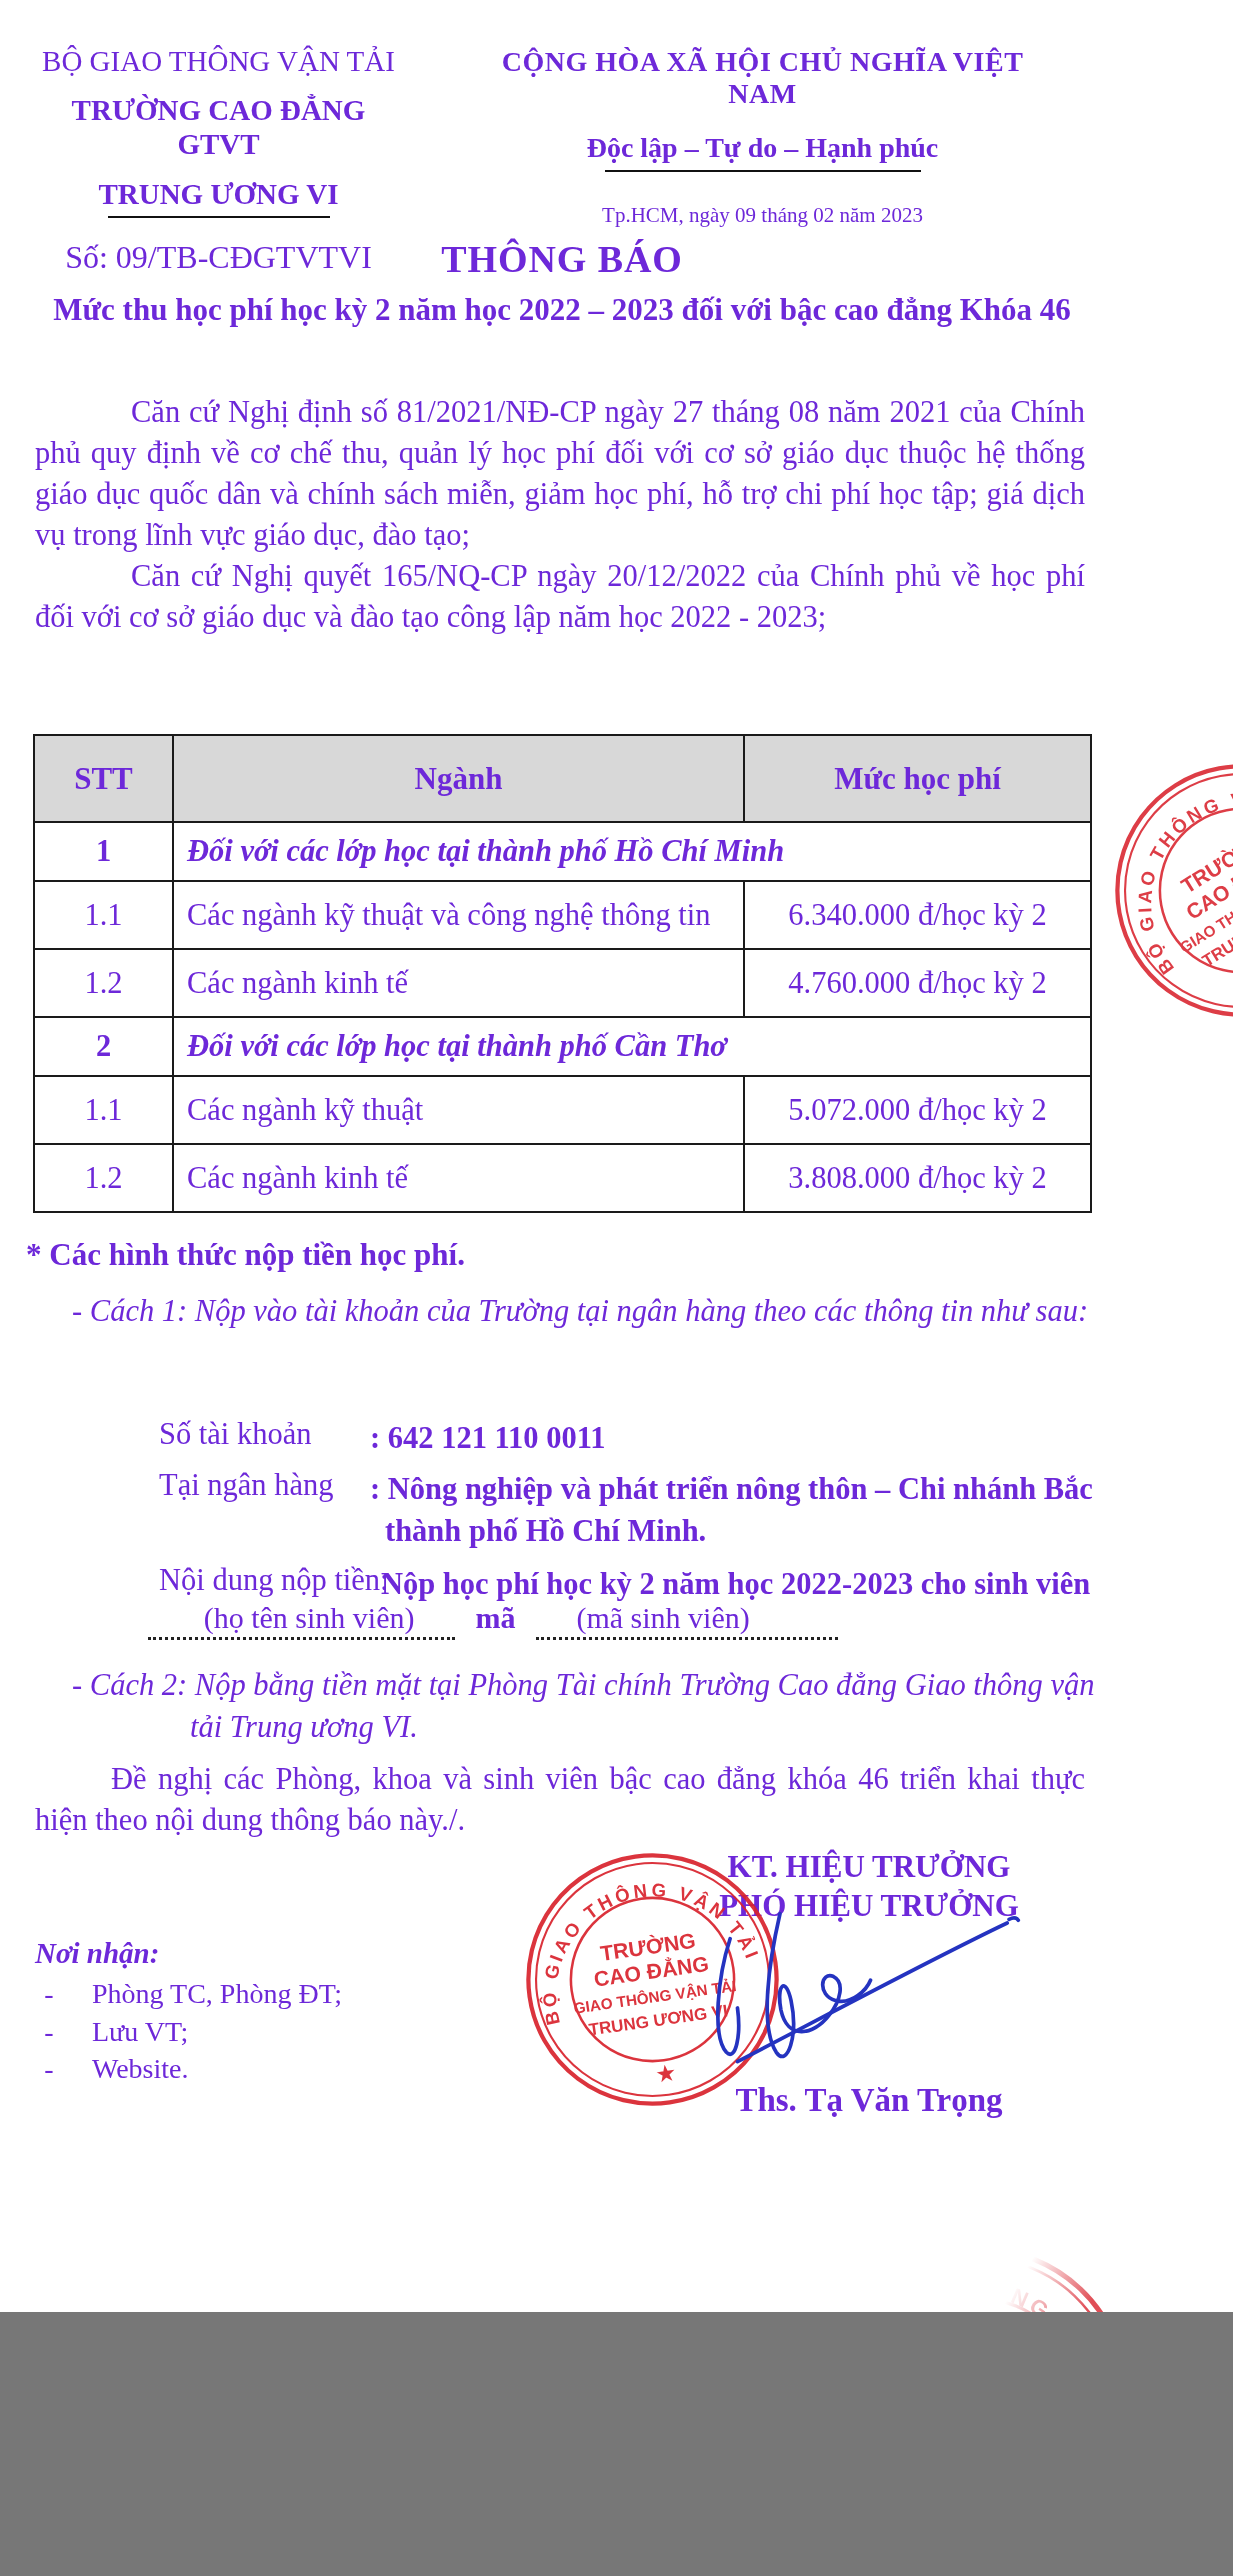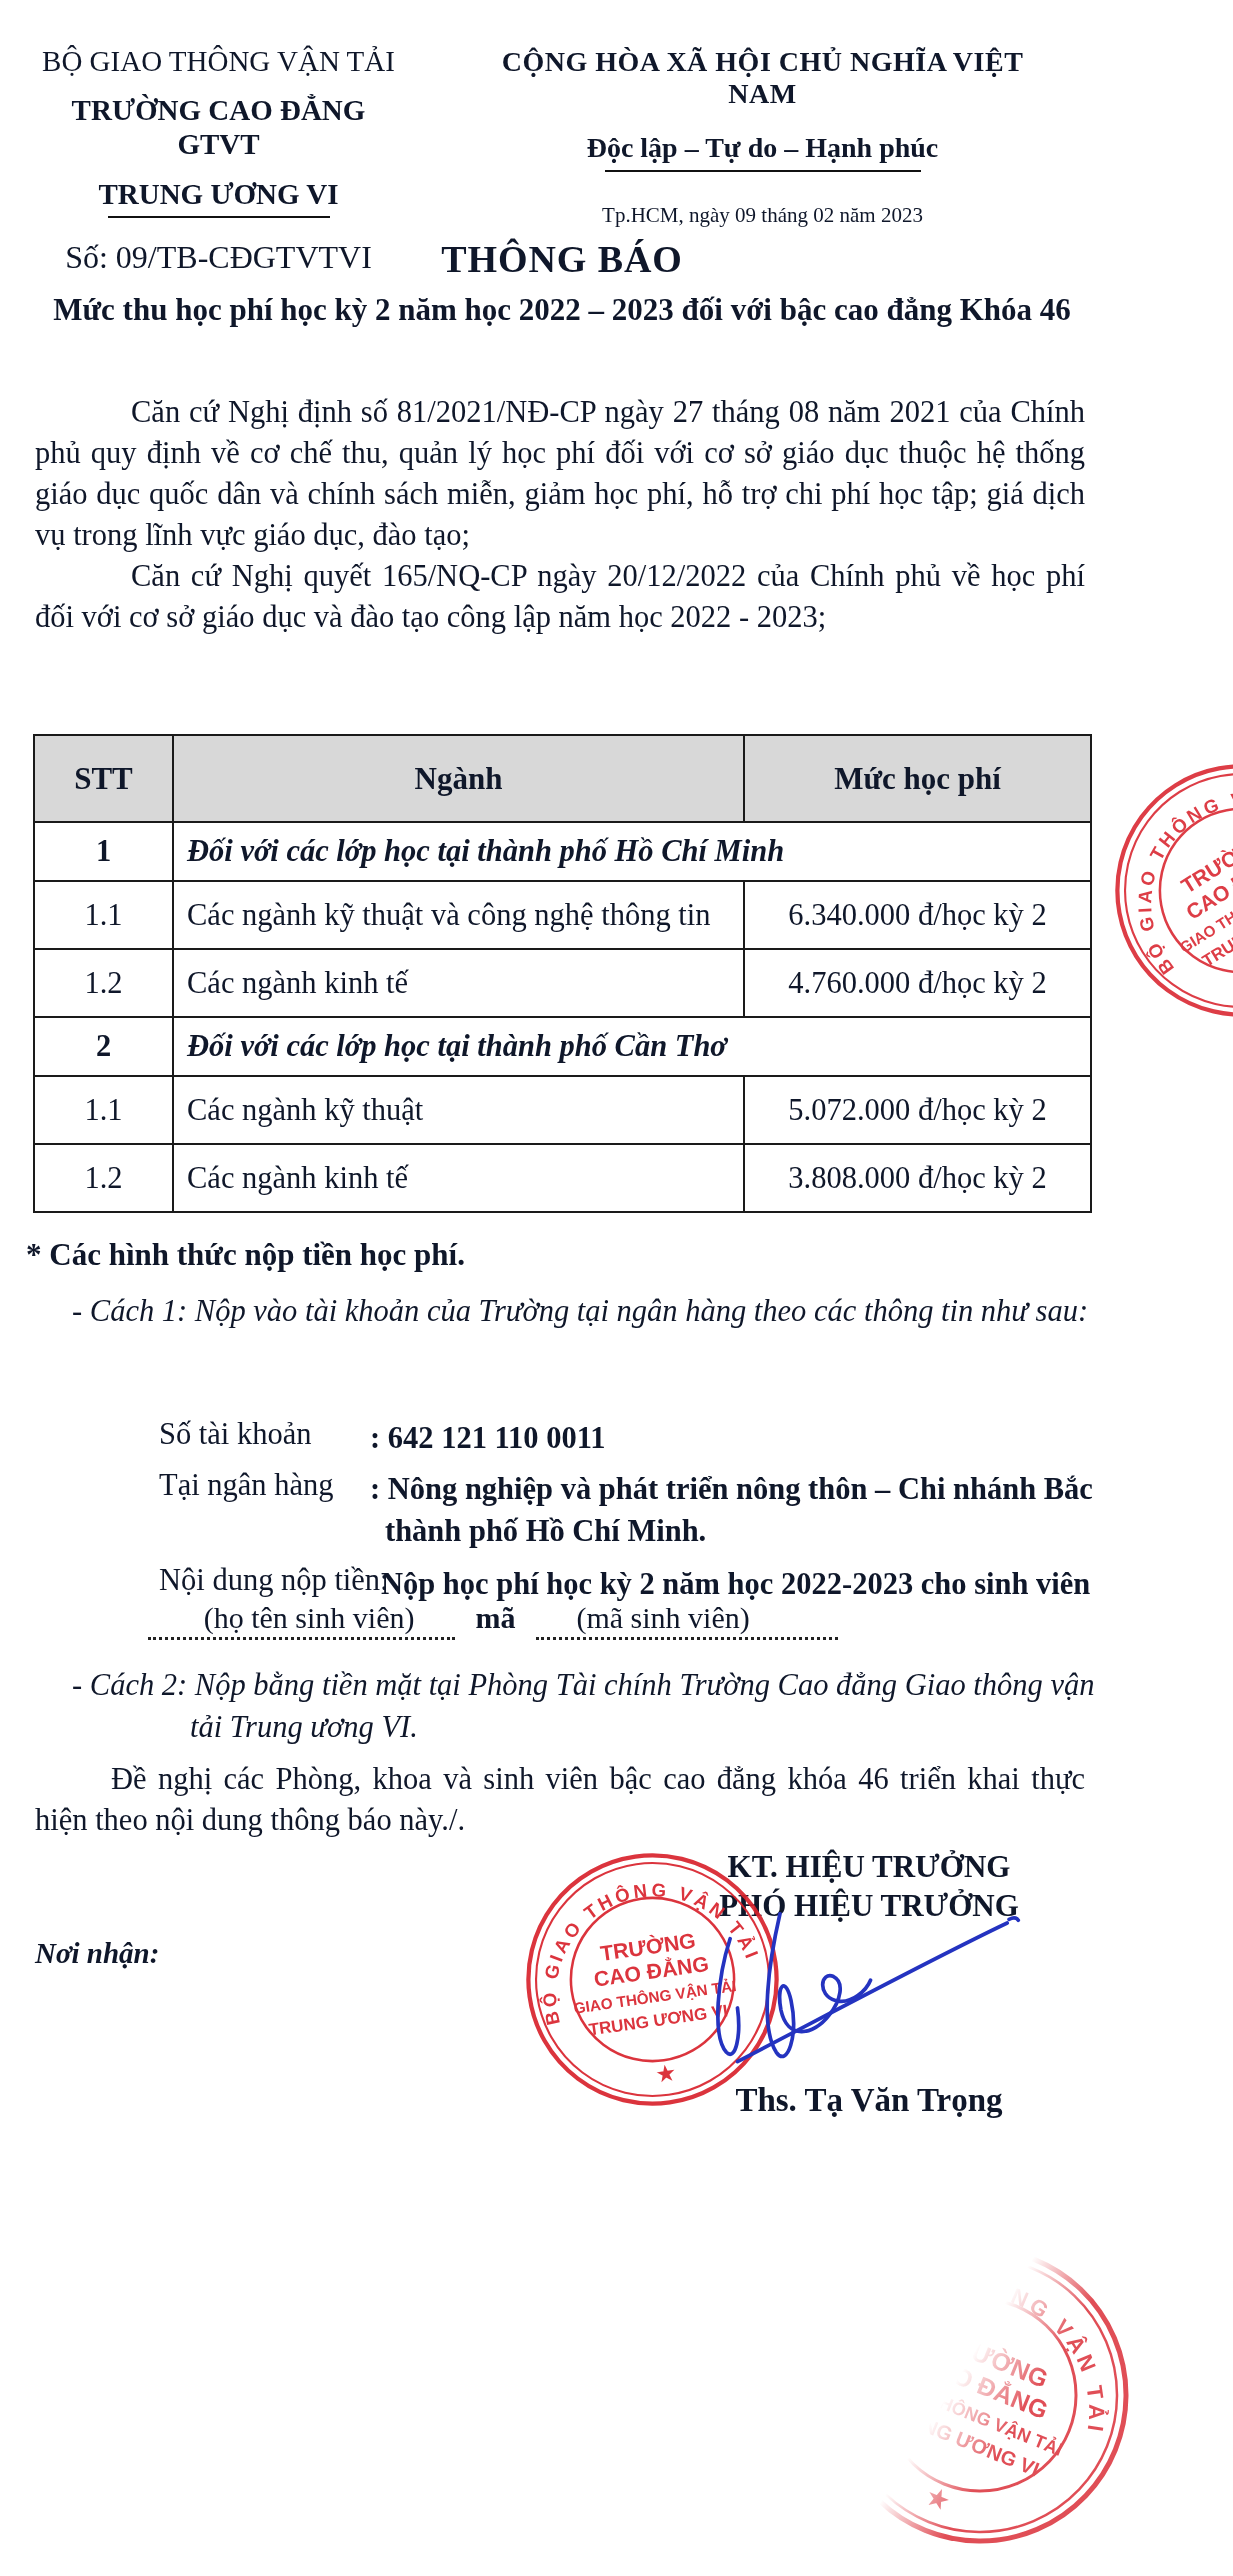--- a/index.html
+++ b/index.html
@@ -1,19 +1,19 @@
 <!DOCTYPE html>
 <html style="font-size:15px"><head>
 <meta charset="utf-8">
 <style>
   html,body{margin:0;padding:0;background:#777;}
   .page{
-    position:relative;width:1233px;height:2576px;background:#ffffff;
+    position:relative;width:1233px;height:2312px;background:#ffffff;
     margin:0 auto;overflow:hidden;
-    font-family:"Liberation Serif","DejaVu Serif",serif;color:#0f172a;
+    font-family:"Liberation Serif","DejaVu Serif",serif;color:#6d28d9;
   }
   .abs{position:absolute;}
   .center{text-align:center;}
   
   .hdr-left{left:28px;top:44px;width:381px;line-height:1.18;}
   .hdr-left .l1{font-size:29px;}
   .hdr-left .l2{font-size:29px;font-weight:bold;margin-top:15px;}
   .hdr-left .l3{font-size:29px;font-weight:bold;margin-top:15px;}
   .rule{height:0;border-top:2.3px solid #111;margin:5.5px auto 0 auto;}
   .rule.left-rule{width:222px;}
@@ -212,20 +212,25 @@
       <path d="M 92 18 C 80 70 70 140 88 168 C 100 185 112 150 104 112 C 98 85 88 95 93 122 C 100 155 128 150 145 128 C 158 112 162 92 150 86 C 136 80 132 106 152 112 C 170 117 186 100 190 90"></path>
       <path d="M 46 178 C 120 140 250 70 338 28"></path>
       <path d="M 340 24 C 344 22 348 22 350 25"></path>
     </g>
   </svg>
 
   <div class="abs sig-name">Ths. Tạ Văn Trọng</div>
 
   <div class="abs recipients">
     <div class="rl">Nơi nhận:</div>
+    <ul>
+      <li>Phòng TC, Phòng ĐT;</li>
+      <li>Lưu VT;</li>
+      <li>Website.</li>
+    </ul>
   </div>
 
   <div class="abs stamp stamp-table">
     <svg viewBox="0 0 300 300" width="100%" height="100%">
       <g fill="none" stroke="#d9232d">
         <circle cx="150" cy="150" r="146" stroke-width="5"></circle>
         <circle cx="150" cy="150" r="137" stroke-width="2.5"></circle>
         <circle cx="150" cy="150" r="96" stroke-width="3"></circle>
       </g>
       <defs>

